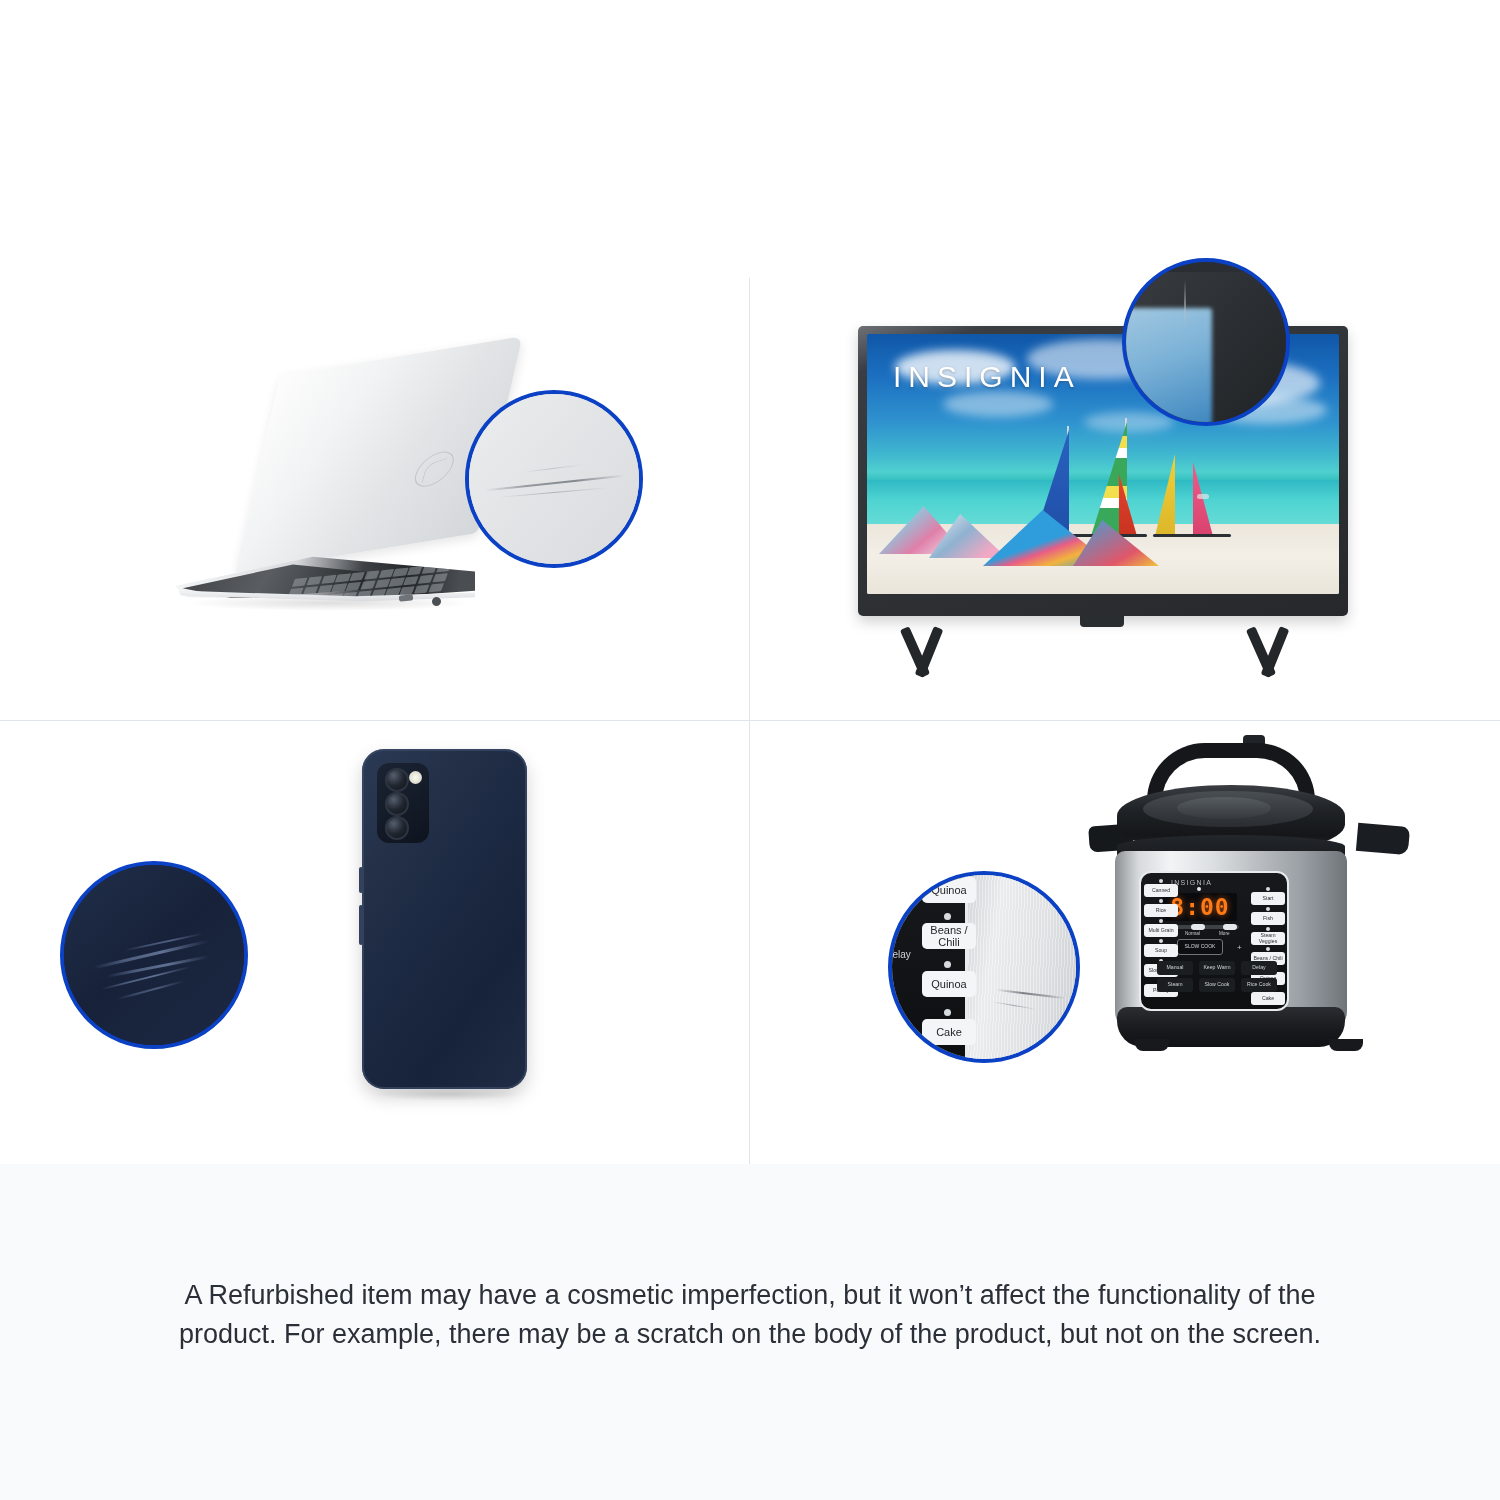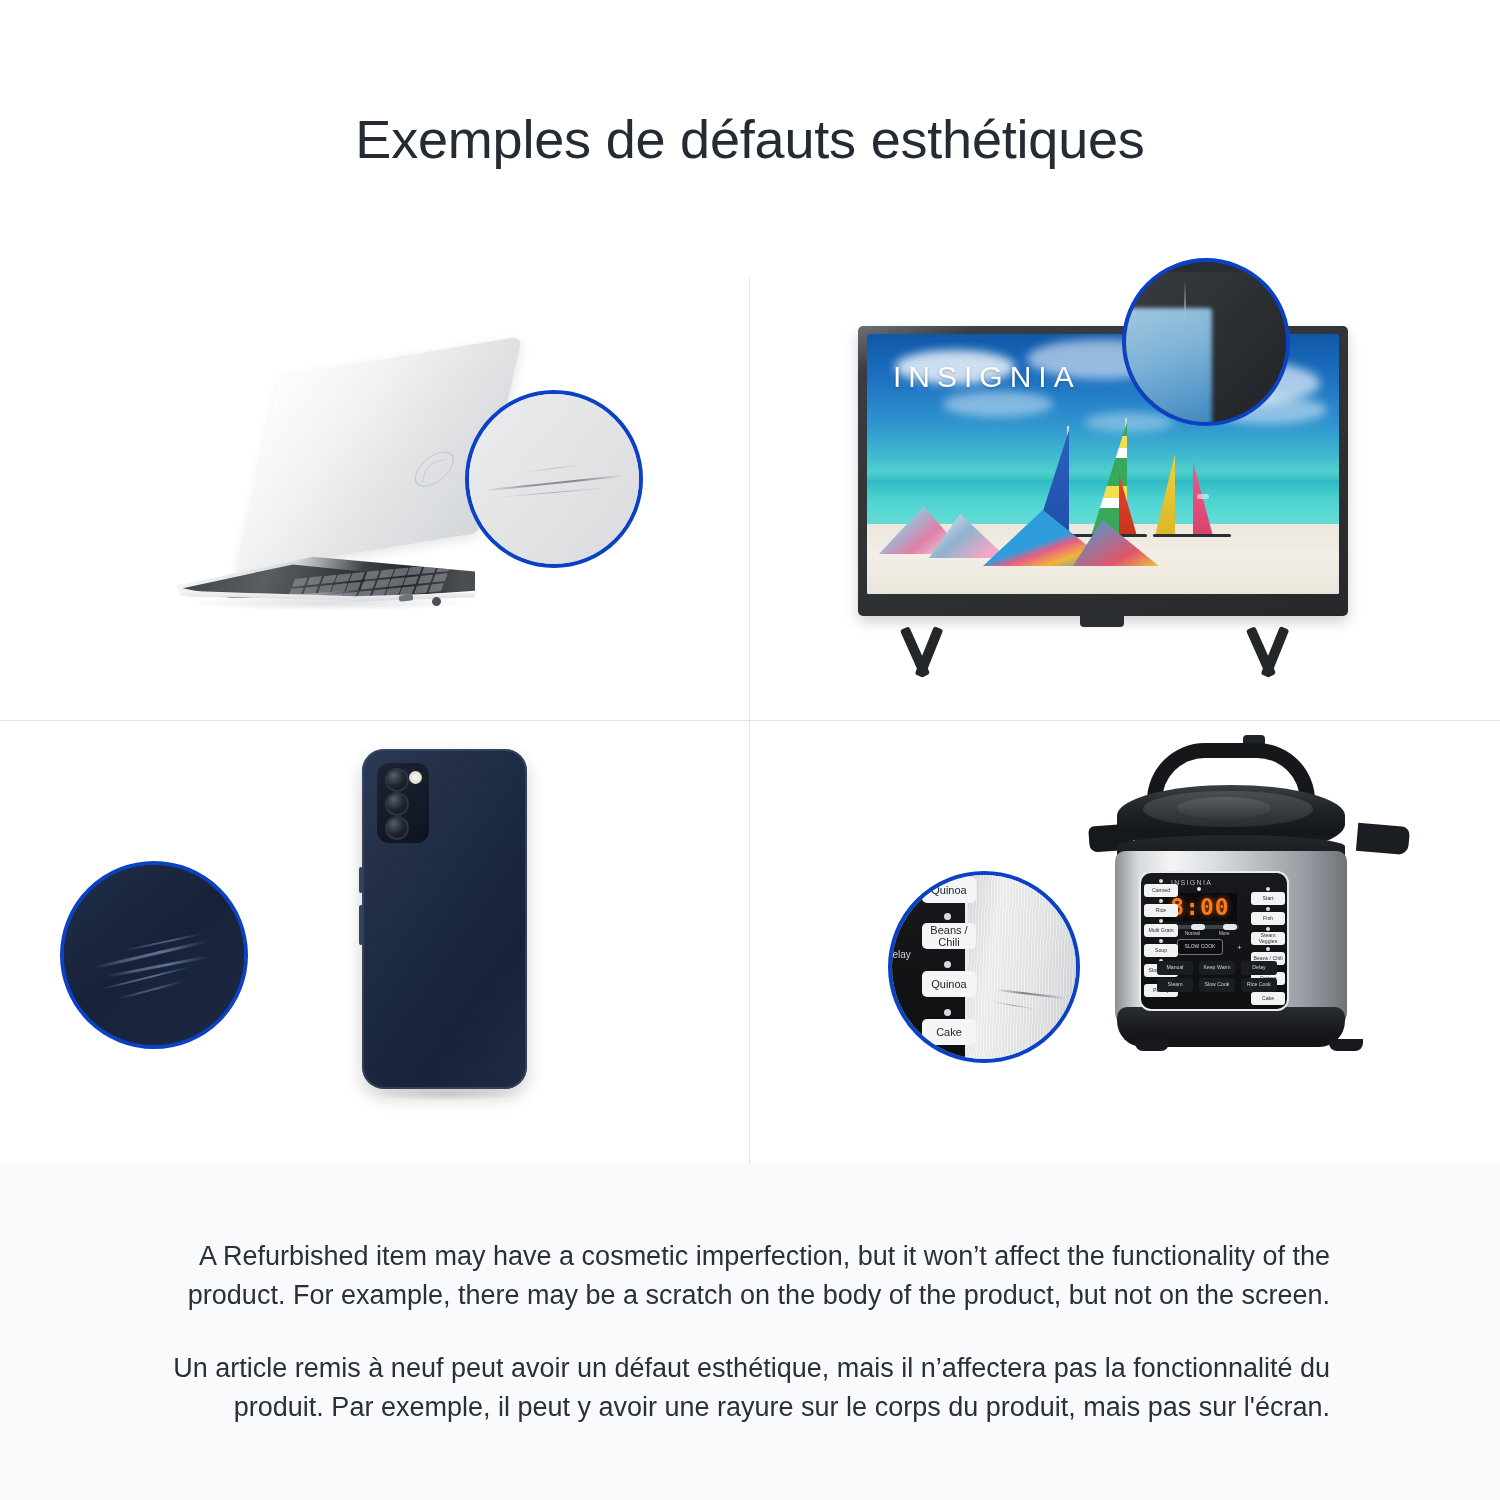--- a/index.html
+++ b/index.html
@@ -268,30 +268,29 @@
     background:linear-gradient(90deg,rgba(110,115,120,0),rgba(100,105,112,.55),rgba(110,115,120,0));
     transform:rotate(10deg); }
 
   
   .footer {
     position:absolute; top:1164px; left:0; width:1500px; height:336px;
     background:#f8fafc;
     display:flex; flex-direction:column; align-items:center; justify-content:center;
     padding:0 170px;
   }
-  .foot-p { text-align:right; font-size:27px; line-height:39px; color:#2b3038; }
+  .foot-p { text-align:center; font-size:27px; line-height:39px; color:#2b3038; }
   .foot-p.en { margin-bottom:34px; }
 </style>
 </head>
 <body>
 
 <div class="page">
 
   <div class="title-block">
-    <div class="title-line">Exemples de défauts esthétiques</div>
   </div>
 
   <div class="grid">
 
     <div class="cell tl">
       <div class="stage">
         <div class="laptop-wrap">
           <div class="laptop-shadow"></div>
           <div class="lid-edge"></div>
           <div class="lid">
@@ -545,16 +544,15 @@
           <div class="mc-scratch"></div>
           <div class="mc-scratch2"></div>
         </div>
       </div>
     </div>
 
   </div>
 
   <div class="footer">
     <div class="foot-p en">A Refurbished item may have a cosmetic imperfection, but it won’t affect the functionality of the product. For example, there may be a scratch on the body of the product, but not on the screen.</div>
-    <div class="foot-p fr">Un article remis à neuf peut avoir un défaut esthétique, mais il n’affectera pas la fonctionnalité du produit. Par exemple, il peut y avoir une rayure sur le corps du produit, mais pas sur l'écran.</div>
   </div>
 
 </div>
 
 </body></html>

